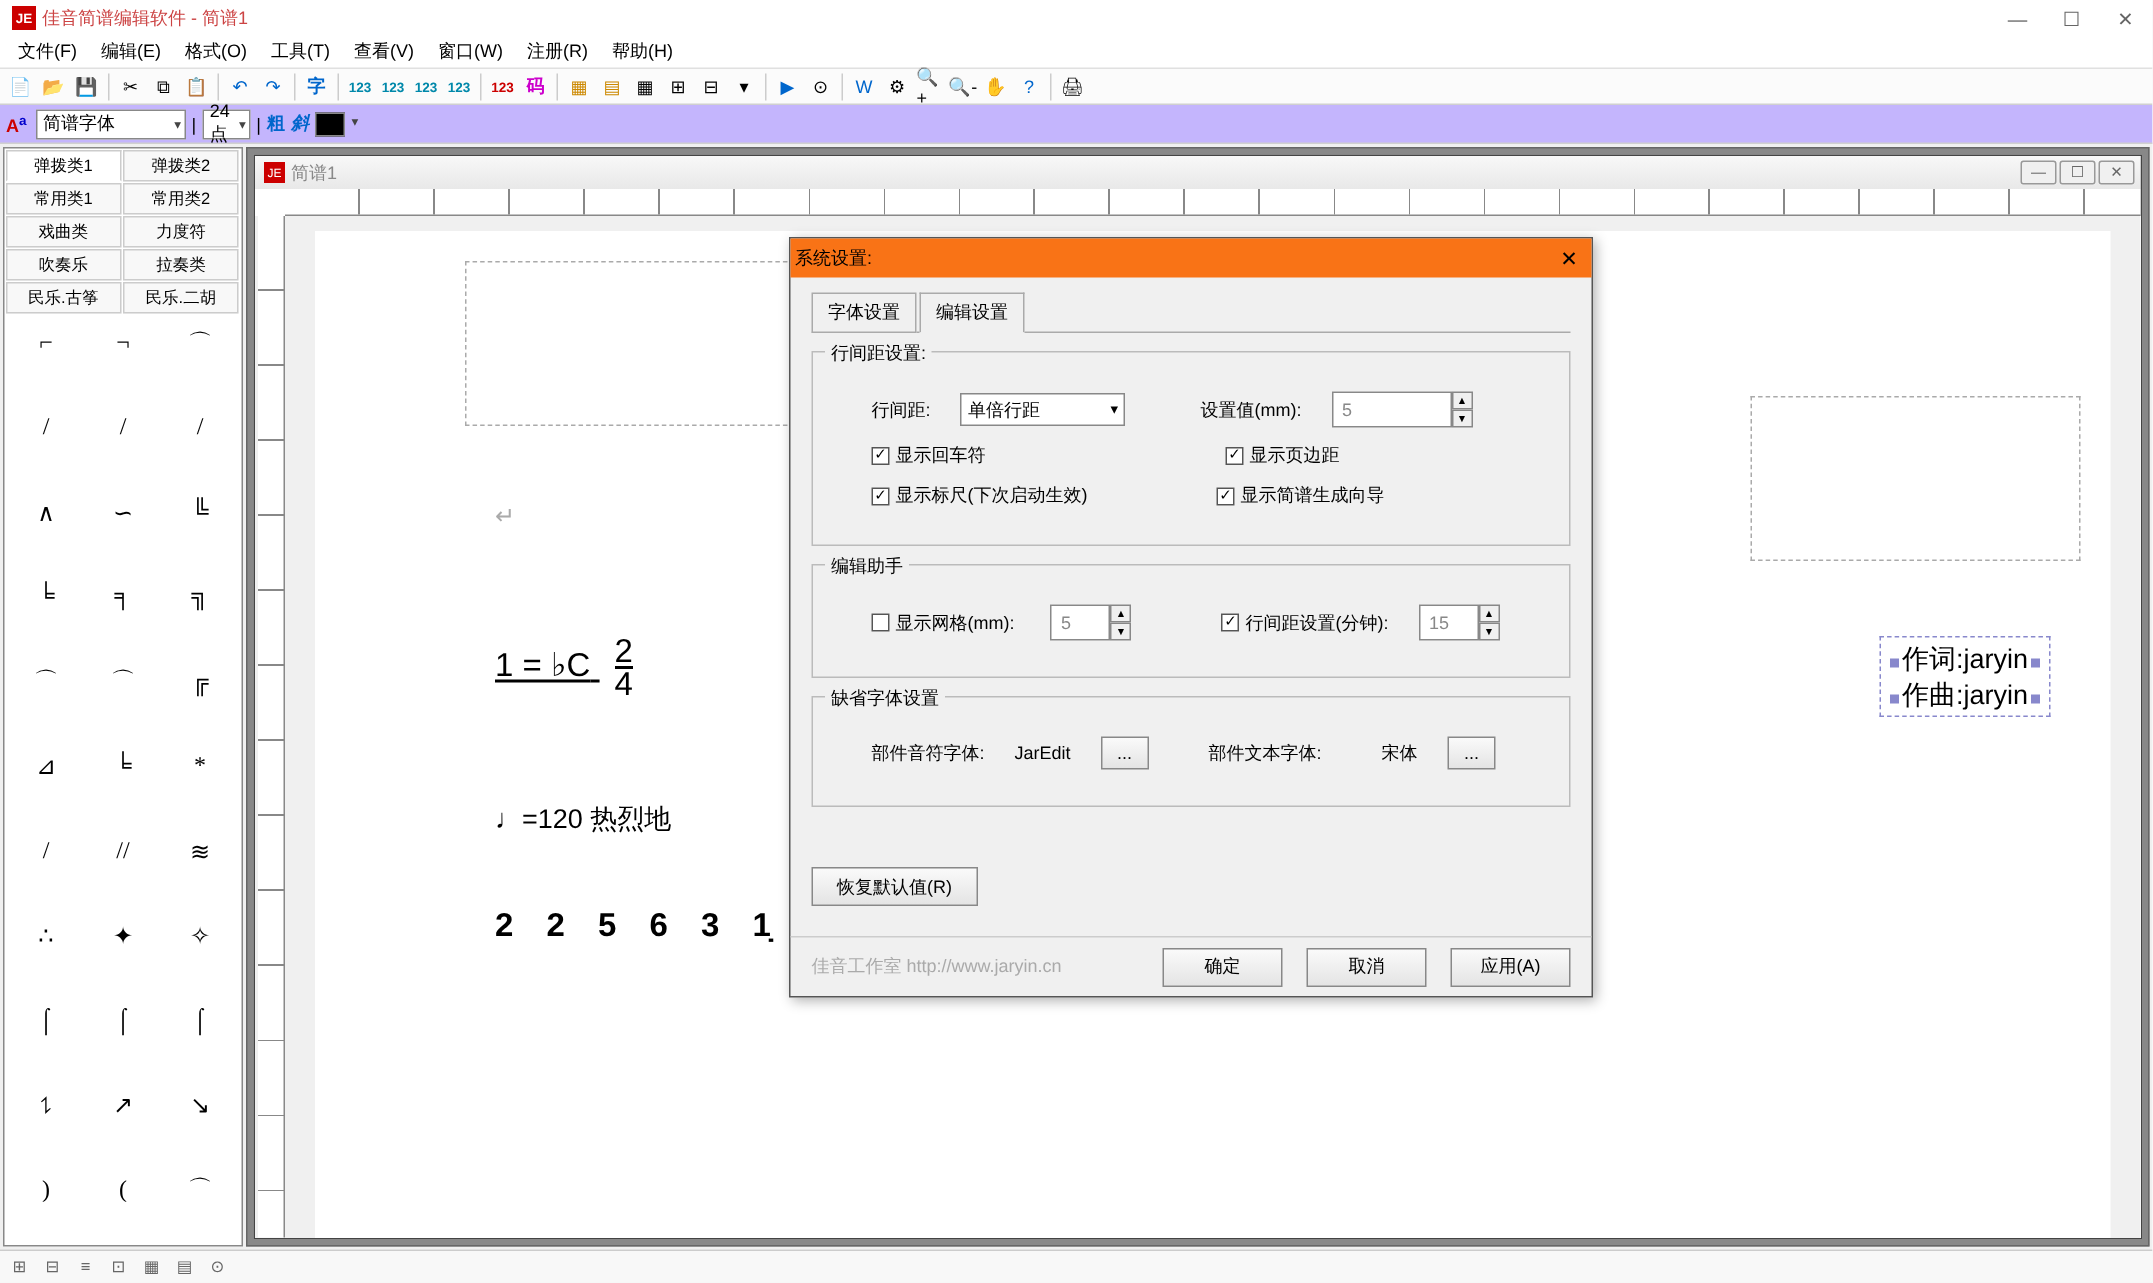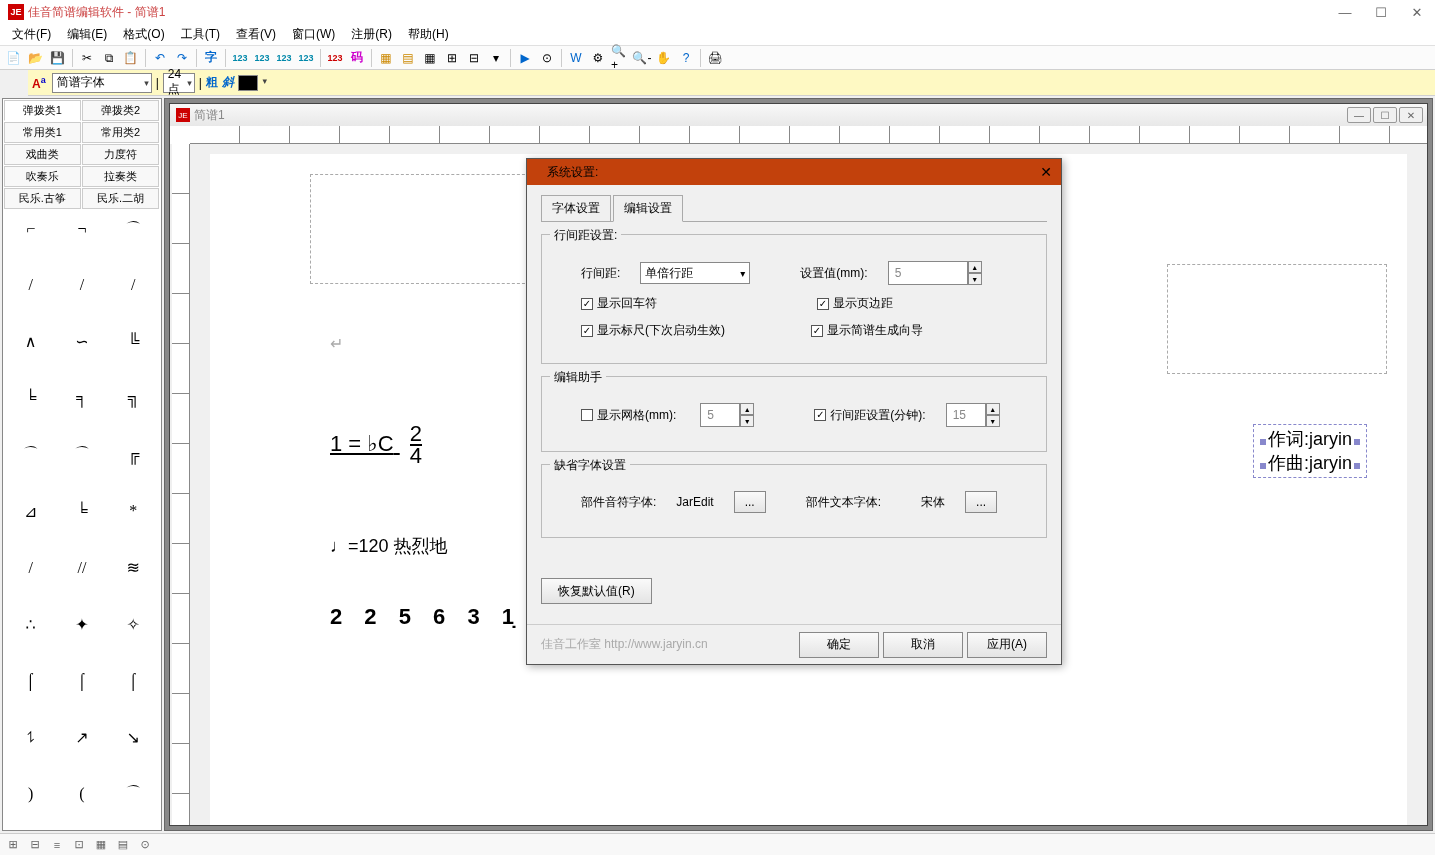--- a/index.html
+++ b/index.html
@@ -11,21 +11,21 @@
 .titlebar .winbtns div { width: 36px; height: 24px; display: flex; align-items: center; justify-content: center; color: #666; font-size: 13px; }
 
 .menubar { height: 22px; background: #fff; display: flex; align-items: center; padding: 0 4px; border-bottom: 1px solid #e0e0e0; }
 .menubar span { padding: 2px 8px; cursor: default; }
 
 .toolbar { height: 24px; background: #fbfbfb; display: flex; align-items: center; gap: 2px; padding: 0 4px; border-bottom: 1px solid #d0d0d0; }
 .toolbar .sep { width: 1px; height: 18px; background: #ccc; margin: 0 2px; }
 .toolbar .tbtn { width: 20px; height: 20px; display: flex; align-items: center; justify-content: center; cursor: pointer; font-size: 12px; border: 1px solid transparent; }
 .toolbar .tbtn-txt { font-weight: bold; padding: 0 2px; }
 
-.fontbar { height: 26px; background: #fef9c3; display: flex; align-items: center; gap: 4px; padding: 0 4px; border-bottom: 1px solid #d0d0d0; margin-left: 28px; }
+.fontbar { height: 26px; background: #c4b5fd; display: flex; align-items: center; gap: 4px; padding: 0 4px; border-bottom: 1px solid #d0d0d0; }
 .fontbar .fa { color: #c00; font-size: 12px; font-weight: bold; margin-right: 2px; }
 .fontbar .fa sup { color: #00c; font-size: 9px; }
 .fontbar .combo { height: 20px; background: #fff; border: 1px solid #888; padding: 0 4px; display: flex; align-items: center; position: relative; }
 .fontbar .combo .dd { position: absolute; right: 2px; font-size: 9px; color: #444; }
 .colorbtn { width: 20px; height: 16px; background: #000; border: 1px solid #888; position: relative; }
 .colorbtn::after { content: "▾"; position: absolute; right: -10px; top: 0; font-size: 9px; color: #444; }
 
 .workspace { display: flex; height: calc(100vh - 118px); }
 .sidepanel { width: 160px; background: #fff; border: 1px solid #888; margin: 2px; display: flex; flex-direction: column; }
 .sidepanel .tabs { display: flex; flex-wrap: wrap; }
@@ -52,41 +52,41 @@
 .page .keysig { font-size: 22px; text-decoration: underline; }
 .page .tempo { font-size: 18px; margin-top: 40px; }
 .page .notes { font-size: 22px; margin-top: 40px; letter-spacing: 8px; font-weight: bold; }
 .page .credits { position: absolute; right: 40px; top: 270px; font-size: 18px; border: 1px dashed #88c; padding: 2px 4px; }
 .credits .h { display: inline-block; width: 6px; height: 6px; background: #88c; margin: 0 2px; }
 .statusbar2 { height: 22px; background: #f8f8f8; border-top: 1px solid #ccc; display: flex; align-items: center; padding: 0 4px; gap: 4px; }
 .statusbar2 .sb { width: 18px; height: 16px; border: 1px solid transparent; display: flex; align-items: center; justify-content: center; font-size: 11px; color: #666; }
 
 
 .dialog { position: absolute; left: 526px; top: 158px; width: 536px; background: #f0f0f0; border: 1px solid #555; box-shadow: 2px 2px 8px rgba(0,0,0,0.3); z-index: 100; }
-.dialog .dtitle { height: 26px; background: #c2410c; display: flex; align-items: center; padding: 0 20px; font-size: 12px; position: relative; }
+.dialog .dtitle { height: 26px; background: #f97316; display: flex; align-items: center; padding: 0 3px; font-size: 12px; position: relative; }
 .dialog .dtitle .xbtn { position: absolute; right: 6px; top: 4px; width: 18px; height: 18px; display: flex; align-items: center; justify-content: center; font-size: 14px; cursor: pointer; }
 .dialog .dbody { padding: 10px 14px; }
 .dialog .dtabs { display: flex; border-bottom: 1px solid #aaa; }
 .dialog .dtab { padding: 4px 10px; border: 1px solid #aaa; margin-right: 2px; margin-bottom: -1px; background: #f0f0f0; cursor: pointer; font-size: 12px; }
 .dialog .dtab.active { background: #f0f0f0; border-bottom: 1px solid #f0f0f0; }
 .fieldset { border: 1px solid #bbb; margin: 12px 0; padding: 16px 14px 14px; position: relative; }
 .fieldset .legend { position: absolute; top: -8px; left: 8px; background: #f0f0f0; padding: 0 4px; font-size: 12px; }
 .frow { display: flex; align-items: center; gap: 20px; margin: 10px 0; flex-wrap: wrap; }
 .frow label { font-size: 12px; margin-left: 25px; }
 .fsel { height: 22px; border: 1px solid #888; background: #fff; padding: 0 4px; width: 110px; position: relative; display: inline-flex; align-items: center; }
 .fsel::after { content: "▾"; position: absolute; right: 4px; font-size: 10px; }
 .spinner { display: inline-flex; height: 24px; }
 .spinner .sv { width: 80px; border: 1px solid #888; background: #fff; padding: 0 6px; display: flex; align-items: center; color: #888; }
 .spinner .sb { width: 14px; display: flex; flex-direction: column; }
 .spinner .sb div { flex: 1; border: 1px solid #888; background: #f0f0f0; font-size: 7px; display: flex; align-items: center; justify-content: center; }
 .chk { display: inline-flex; align-items: center; gap: 4px; font-size: 12px; }
 .chk .box { width: 12px; height: 12px; border: 1px solid #555; background: #fff; display: inline-flex; align-items: center; justify-content: center; font-size: 10px; line-height: 1; }
 .btn { height: 26px; padding: 0 16px; border: 1px solid #888; background: linear-gradient(#fafafa,#e4e4e4); cursor: pointer; font-size: 12px; }
 .btn.small { height: 22px; padding: 0 10px; }
-.dfooter { height: 40px; border-top: 1px solid #ccc; display: flex; align-items: center; padding: 0 14px; gap: 4px; }
+.dfooter { height: 40px; border-top: 1px solid #ccc; display: flex; align-items: center; padding: 0 14px; gap: 16px; }
 .dfooter .watermark-text { color: #aaa; font-size: 12px; }
 .dfooter .fbtn { margin-left: auto; }
 .dfooter button { width: 80px; }
 </style>
 </head>
 <body>
 
 <div class="titlebar">
   <span class="logo">JE</span>
   <span>佳音简谱编辑软件 - 简谱1</span>

